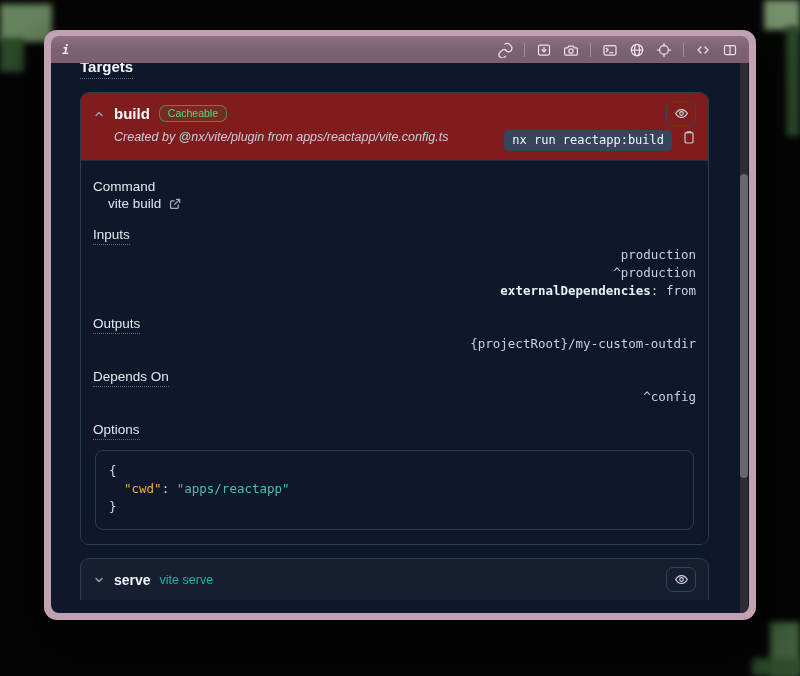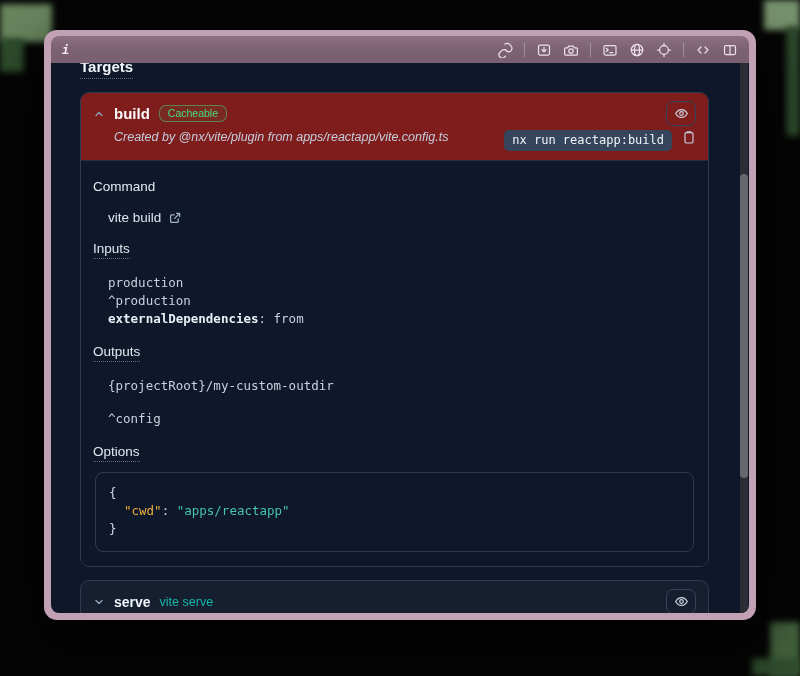--- a/index.html
+++ b/index.html
@@ -99,21 +99,21 @@
     background:#35455c; padding:3px 8px 4px; border-radius:5px; cursor:pointer;
     white-space:nowrap;
   }
   .copy-btn { margin-left:10px; width:14px; height:15px; cursor:pointer; }
   .copy-btn svg { width:14px; height:15px; display:block; stroke:#c4cfdd; fill:none; stroke-width:1.2; stroke-linecap:round; stroke-linejoin:round; }
 
   
   .card-body { padding:4px 12px 12px; background:#0f172a; }
   .sec-label { display:inline-block; margin-top:14px; font-size:13.5px; font-weight:500; color:#e2e8f0; }
   .sec-label.dotted { border-bottom:1px dotted #5b6b82; padding-bottom:2px; }
-  .sec-value { margin:15px 0 2px 15px; }
+  .sec-value { margin:1px 0 2px 15px;text-align:right; }
   .sans-val { font-size:13.5px; color:#dde5ef; display:flex; align-items:center; gap:7px; }
   .ext-link { width:14px; height:14px; cursor:pointer; }
   .ext-link svg { width:14px; height:14px; display:block; stroke:#9fb0c4; fill:none; stroke-width:1.3; stroke-linecap:round; stroke-linejoin:round; }
   .mono { font-family:"DejaVu Sans Mono", monospace; font-size:12.5px; color:#c7d2e0; line-height:18px; }
   .mono b { color:#e8eef6; font-weight:700; }
 
   .json-box {
     margin:10px 2px 2px; border:1px solid #2e3b52; border-radius:8px;
     padding:11px 13px 13px;
     font-family:"DejaVu Sans Mono", monospace; font-size:12.5px; line-height:18px;
@@ -259,20 +259,21 @@
               <div>production</div>
               <div>^production</div>
               <div><b>externalDependencies</b><span>: from</span></div>
             </div>
 
             <div><span class="sec-label dotted">Outputs</span></div>
             <div class="sec-value mono">
               <div>{projectRoot}/my-custom-outdir</div>
             </div>
 
+            <div><span class="sec-label dotted">Depends On</span></div>
             <div class="sec-value mono">
               <div>^config</div>
             </div>
 
             <div><span class="sec-label dotted">Options</span></div>
             <div class="json-box">
               <div>{</div>
               <div class="json-indent"><span class="j-key">"cwd"</span><span>: </span><span class="j-str">"apps/reactapp"</span></div>
               <div>}</div>
             </div>

